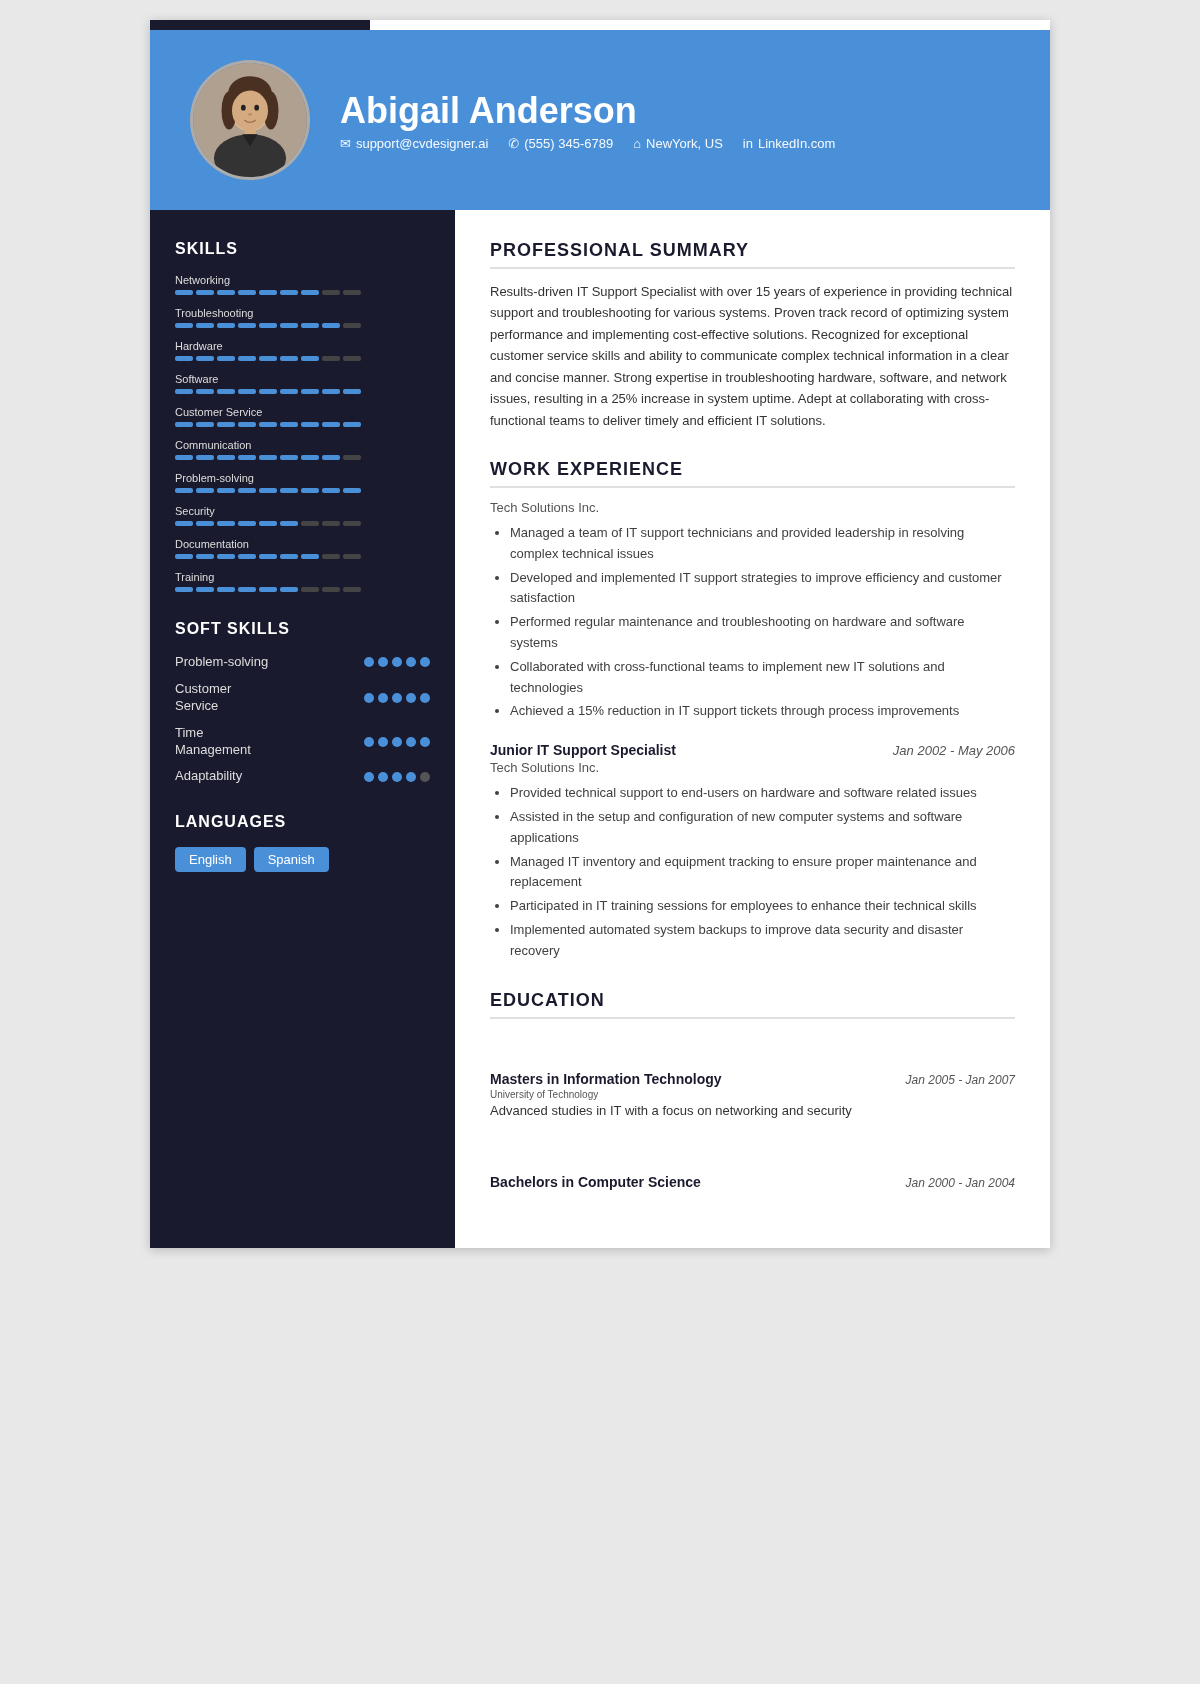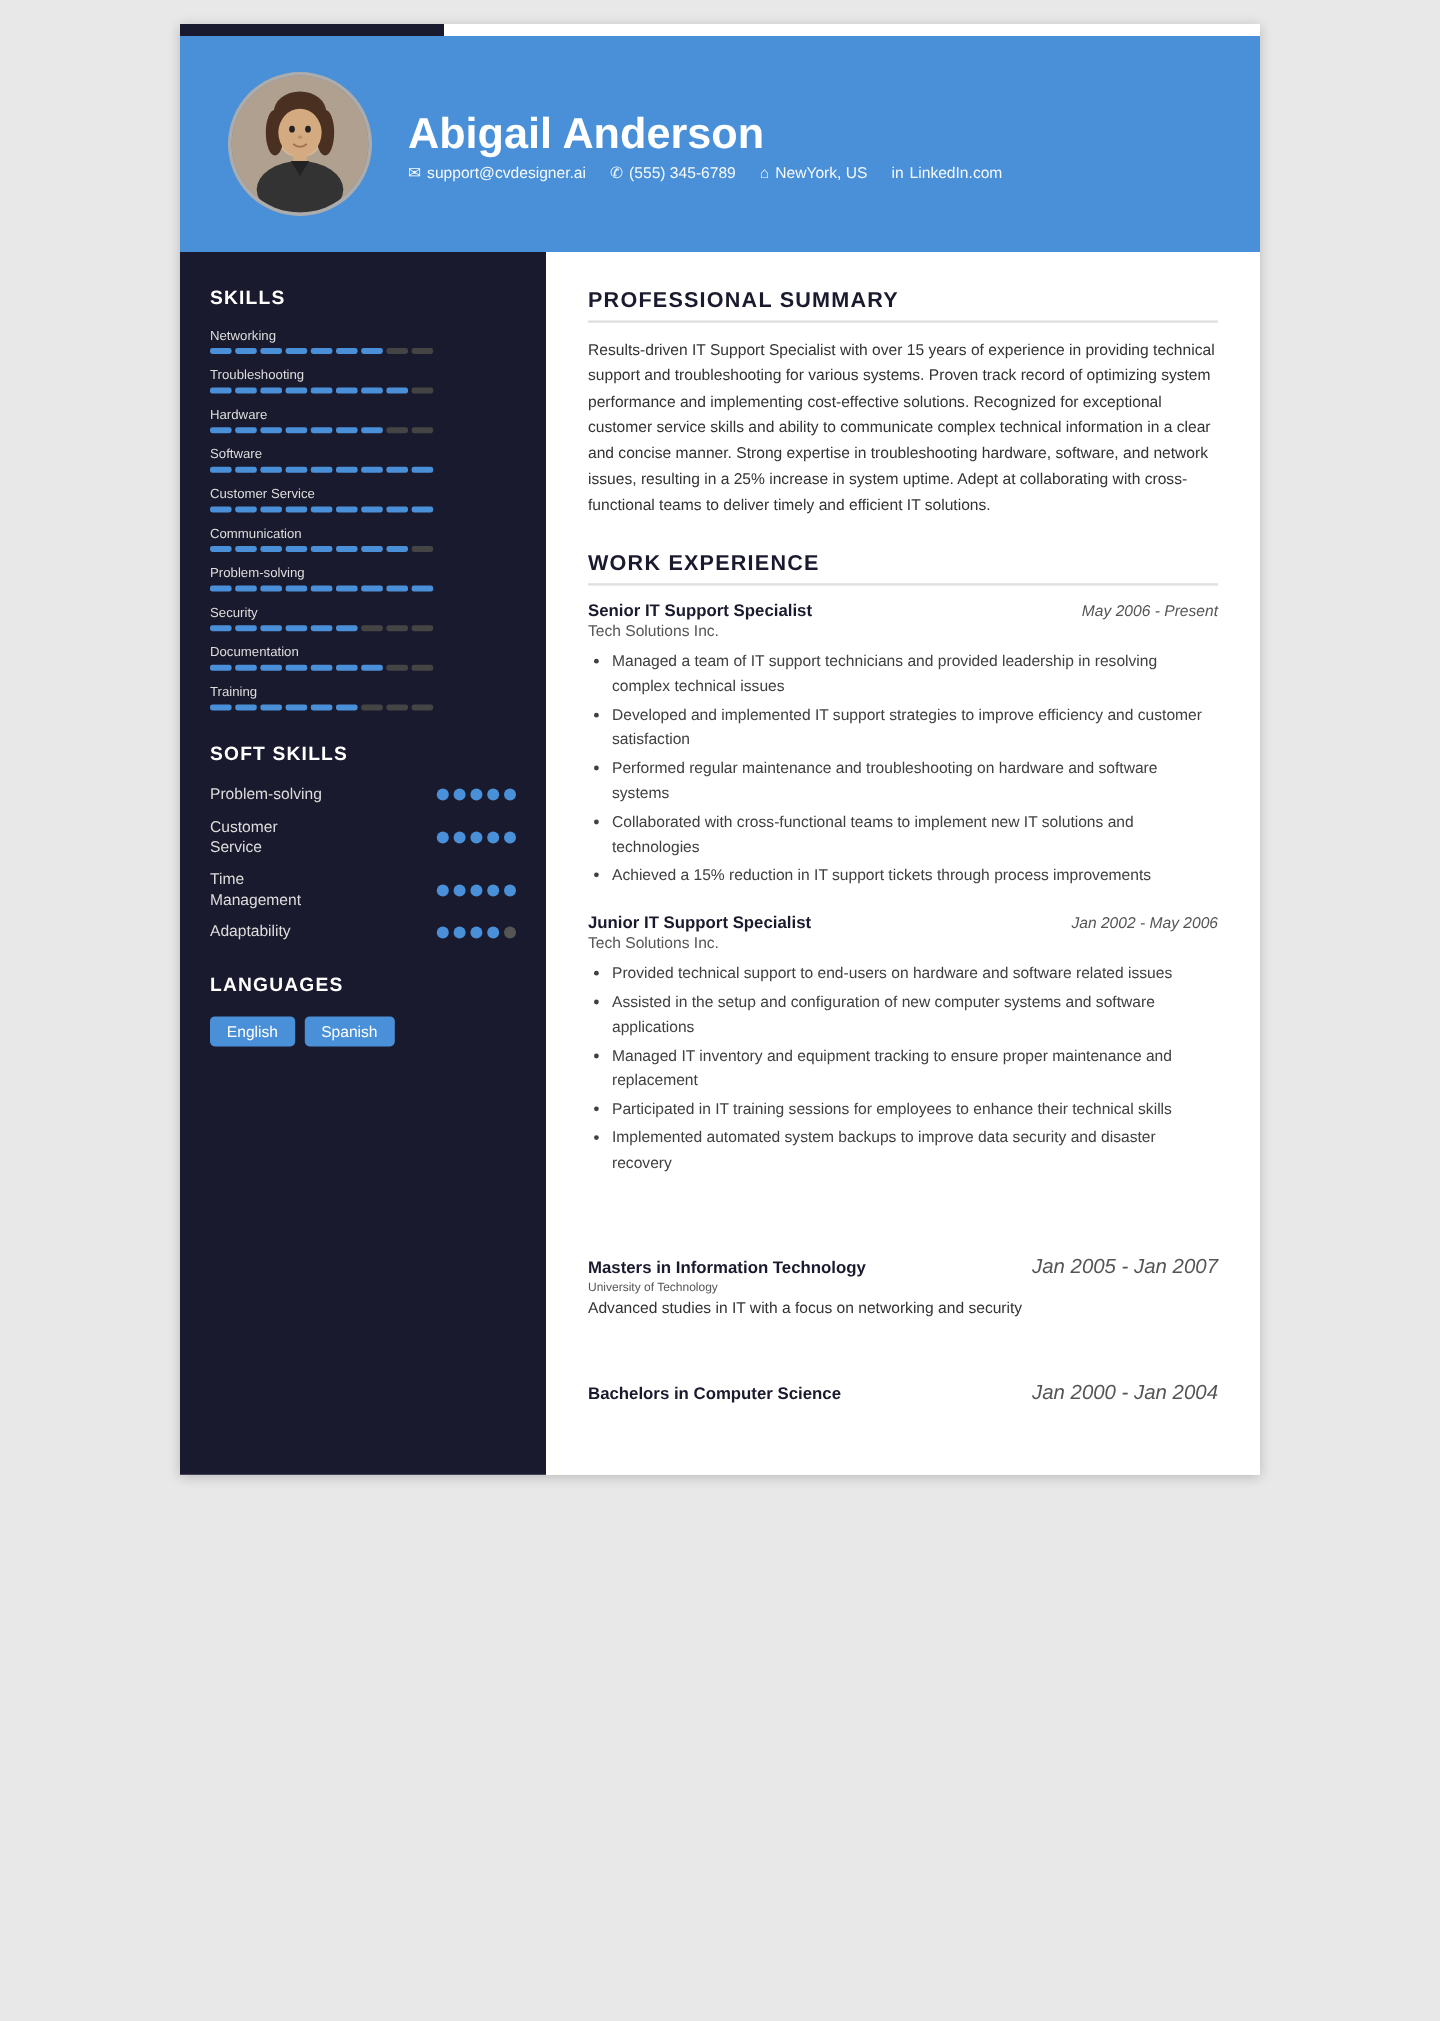--- a/index.html
+++ b/index.html
@@ -213,21 +213,21 @@
       align-items: baseline;
       margin-bottom: 2px;
     }
     .edu-degree {
       font-size: 14px;
       font-weight: 700;
       color: #1a1a2e;
       margin-top: 40px;
     }
     .edu-dates {
-      font-size: 17px;
+      font-size: 12px;
       font-style: italic;
       color: #555;
     }
     .edu-school {
       font-size: 10px;
       color: #555;
       margin-bottom: 3px;
     }
     .edu-desc {
       font-size: 13px;
@@ -508,24 +508,20 @@
 
       <div class="section">
         <div class="section-title">PROFESSIONAL SUMMARY</div>
         <p class="summary-text">Results-driven IT Support Specialist with over 15 years of experience in providing technical support and troubleshooting for various systems. Proven track record of optimizing system performance and implementing cost-effective solutions. Recognized for exceptional customer service skills and ability to communicate complex technical information in a clear and concise manner. Strong expertise in troubleshooting hardware, software, and network issues, resulting in a 25% increase in system uptime. Adept at collaborating with cross-functional teams to deliver timely and efficient IT solutions.</p>
       </div>
 
       <div class="section">
         <div class="section-title">WORK EXPERIENCE</div>
         <div id="jobs-list">
             <div class="job">
-              <div class="job-header">
-                <div class="job-title">Senior IT Support Specialist</div>
-                <div class="job-dates">May 2006 - Present</div>
-              </div>
               <div class="job-company">Tech Solutions Inc.</div>
               <ul class="job-bullets">
                 <li>Managed a team of IT support technicians and provided leadership in resolving complex technical issues</li>
                 <li>Developed and implemented IT support strategies to improve efficiency and customer satisfaction</li>
                 <li>Performed regular maintenance and troubleshooting on hardware and software systems</li>
                 <li>Collaborated with cross-functional teams to implement new IT solutions and technologies</li>
                 <li>Achieved a 15% reduction in IT support tickets through process improvements</li>
               </ul>
             </div>
             <div class="job">
@@ -539,20 +535,21 @@
                 <li>Assisted in the setup and configuration of new computer systems and software applications</li>
                 <li>Managed IT inventory and equipment tracking to ensure proper maintenance and replacement</li>
                 <li>Participated in IT training sessions for employees to enhance their technical skills</li>
                 <li>Implemented automated system backups to improve data security and disaster recovery</li>
               </ul>
             </div>
           </div>
       </div>
 
       <div class="section">
+        <div class="section-title">EDUCATION</div>
         <div id="education-list">
             <div class="edu-item">
               <div class="edu-header">
                 <div class="edu-degree">Masters in Information Technology</div>
                 <div class="edu-dates">Jan 2005 - Jan 2007</div>
               </div>
               <div class="edu-school">University of Technology</div>
               <div class="edu-desc">Advanced studies in IT with a focus on networking and security</div>
             </div>
             <div class="edu-item">

